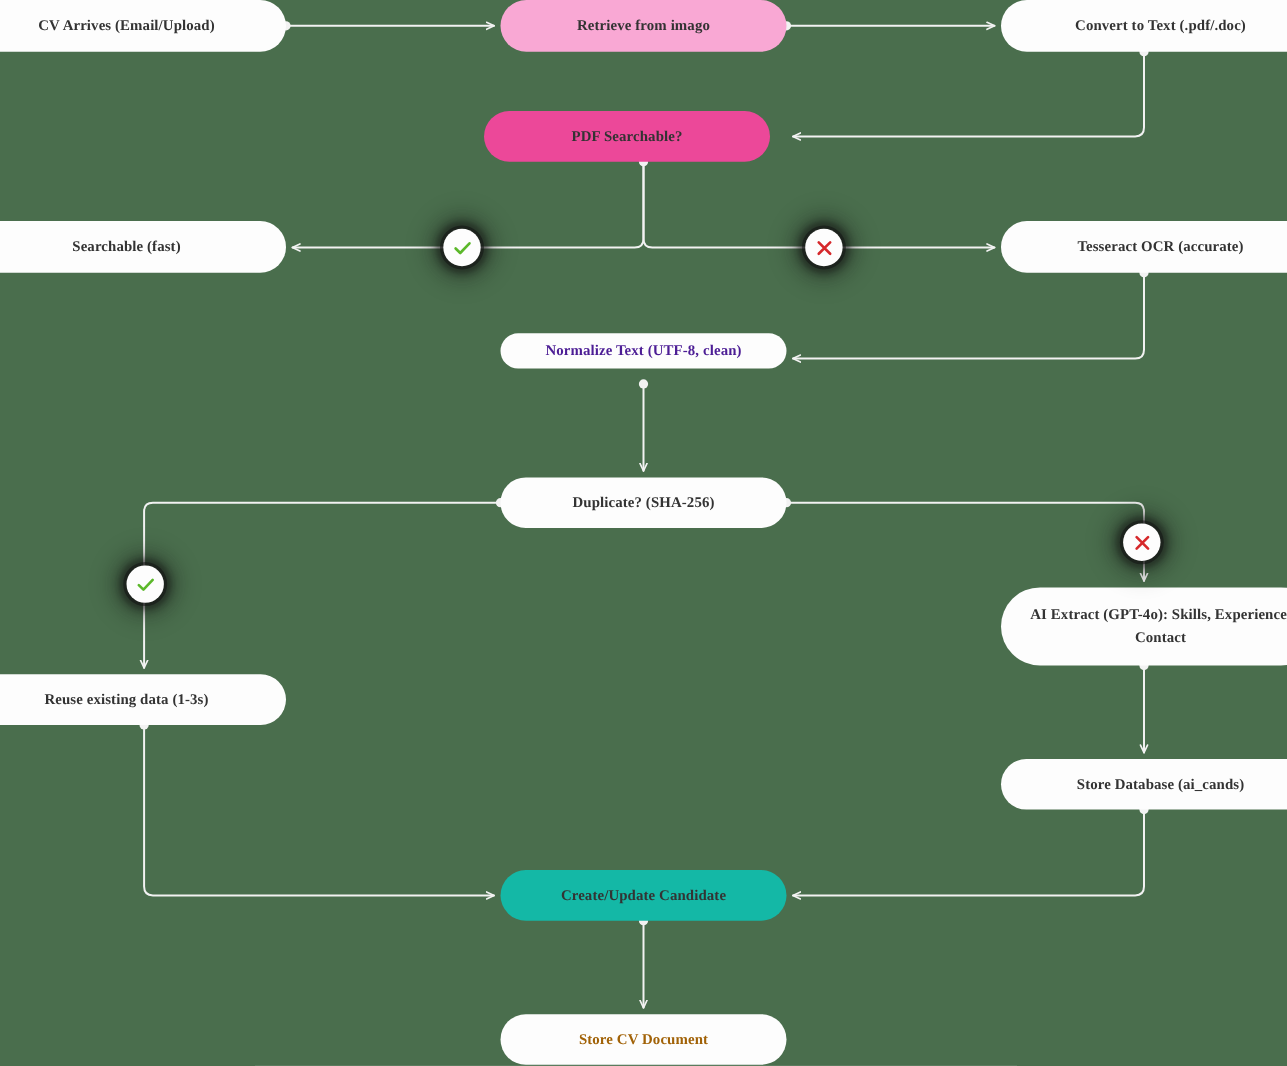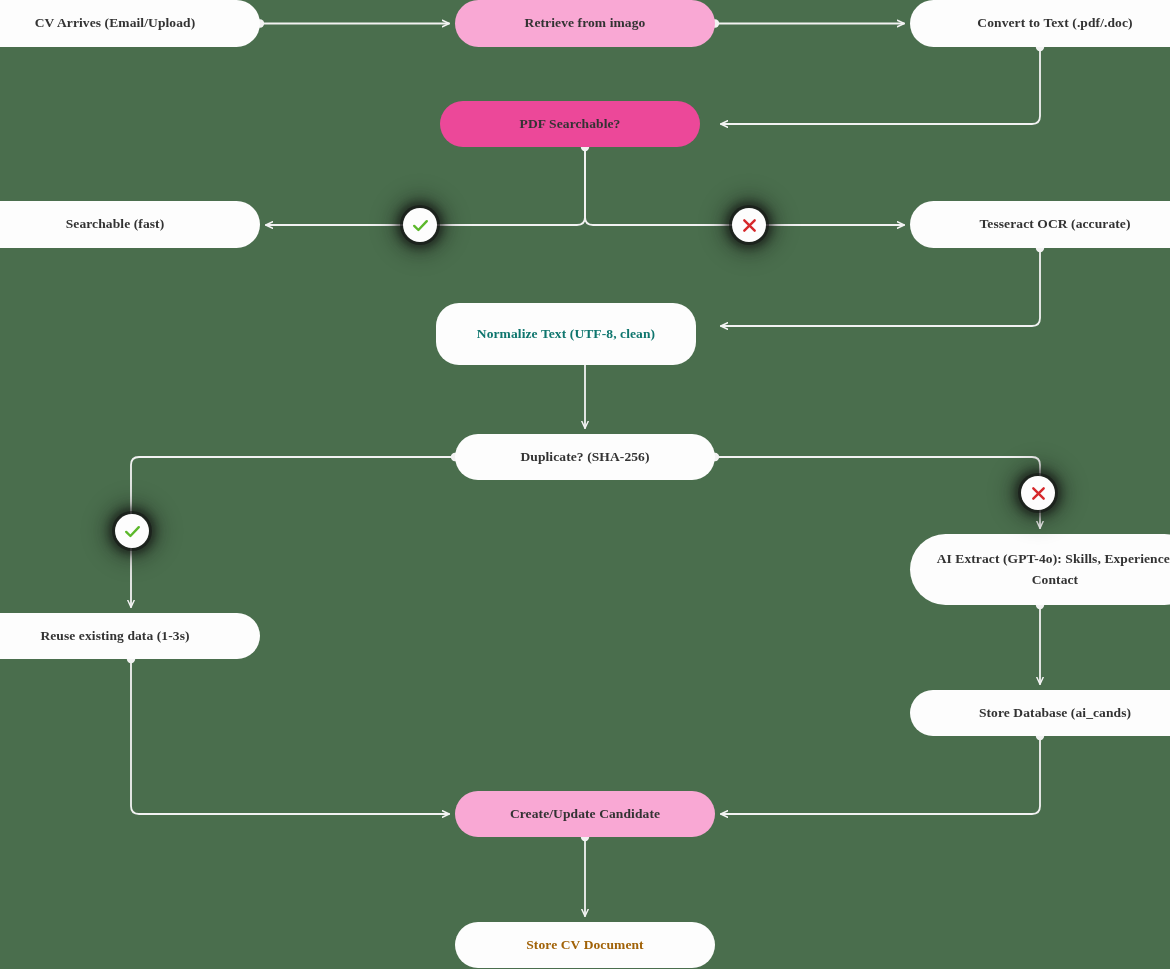--- a/index.html
+++ b/index.html
@@ -112,36 +112,36 @@
       </div>
       <div class="node" style="left: 440px; top: 101px; width: 260px; height: 46px; border-radius: 23px; background: #ec4899; color: rgb(51, 51, 51);">
         <span>PDF Searchable?</span>
       </div>
       <div class="node" style="left: -30px; top: 201px; width: 290px; height: 47px; border-radius: 23.5px; background: rgb(253, 253, 253); color: rgb(51, 51, 51);">
         <span>Searchable (fast)</span>
       </div>
       <div class="node" style="left: 910px; top: 201px; width: 290px; height: 47px; border-radius: 23.5px; background: rgb(253, 253, 253); color: rgb(51, 51, 51);">
         <span>Tesseract OCR (accurate)</span>
       </div>
-      <div class="node" style="left: 436px; top: 303px; width: 260px; height: 62px; border-radius: 23px; background: rgb(253, 253, 253); color: #0f766e;">
+      <div class="node" style="left: 455px; top: 303px; width: 260px; height: 32px; border-radius: 23px; background: rgb(253, 253, 253); color: #4c1d95;">
         <span>Normalize Text (UTF-8, clean)</span>
       </div>
       <div class="node" style="left: 455px; top: 434px; width: 260px; height: 46px; border-radius: 23px; background: rgb(253, 253, 253); color: rgb(51, 51, 51); justify-content: center;">
         <span>Duplicate? (SHA-256)</span>
       </div>
       <div class="node" style="left: 910px; top: 534px; width: 290px; height: 71px; border-radius: 35.5px; background: rgb(253, 253, 253); color: rgb(51, 51, 51);">
         <span>AI Extract (GPT-4o): Skills, Experience, Contact</span>
       </div>
       <div class="node" style="left: -30px; top: 613px; width: 290px; height: 46px; border-radius: 23px; background: rgb(253, 253, 253); color: rgb(51, 51, 51);">
         <span>Reuse existing data (1-3s)</span>
       </div>
       <div class="node" style="left: 910px; top: 690px; width: 290px; height: 46px; border-radius: 23px; background: rgb(253, 253, 253); color: rgb(51, 51, 51);">
         <span>Store Database (ai_cands)</span>
       </div>
-      <div class="node" style="left: 455px; top: 791px; width: 260px; height: 46px; border-radius: 23px; background: #f9a8d4; color: rgb(51, 51, 51);">
+      <div class="node" style="left: 455px; top: 791px; width: 260px; height: 46px; border-radius: 23px; background: #14b8a6; color: rgb(51, 51, 51);">
         <span>Create/Update Candidate</span>
       </div>
       <div class="node" style="left: 455px; top: 922px; width: 260px; height: 46px; border-radius: 23px; background: rgb(253, 253, 253); color: #a16207;">
         <span>Store CV Document</span>
       </div>
     </div>
   <div id="badge-layer">
       <div class="badge" style="left: 403px; top: 208px;">
         <svg width="19" height="19" viewBox="0 0 19 19">
           <path fill="none" stroke-width="2.4" stroke-linecap="round" stroke-linejoin="round" d="M3.2,9.9 L7.4,14.0 L15.8,5.2" stroke="#5cb82b"></path>

